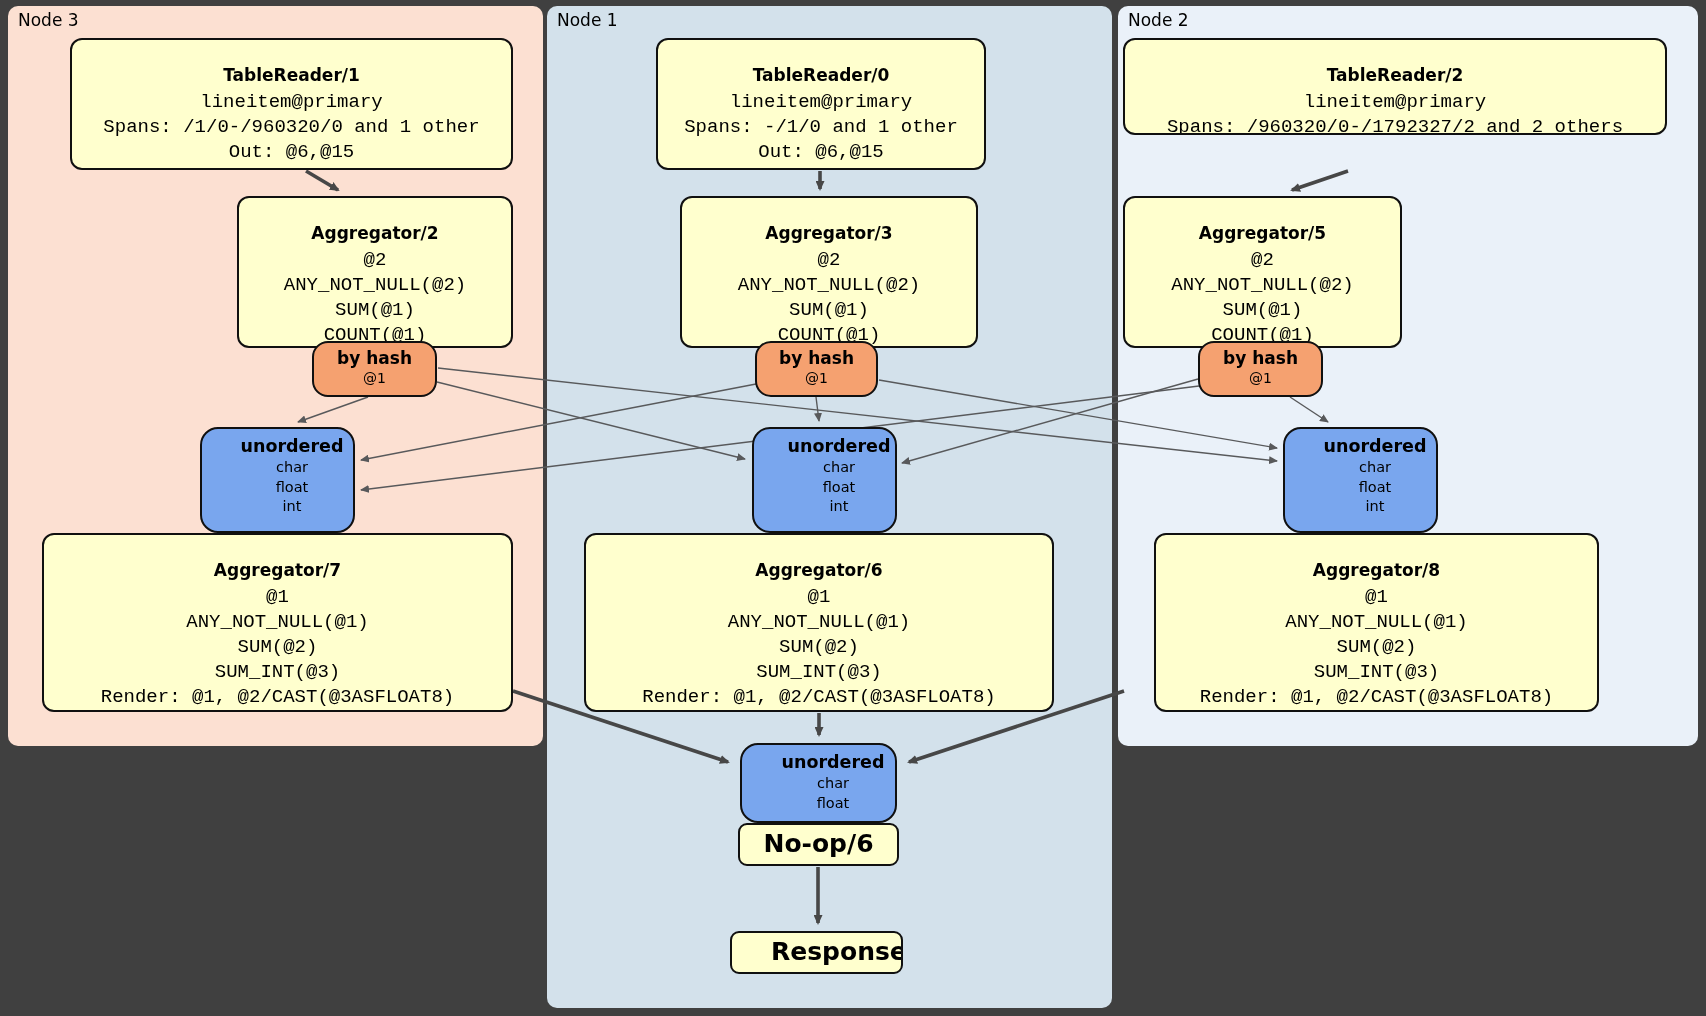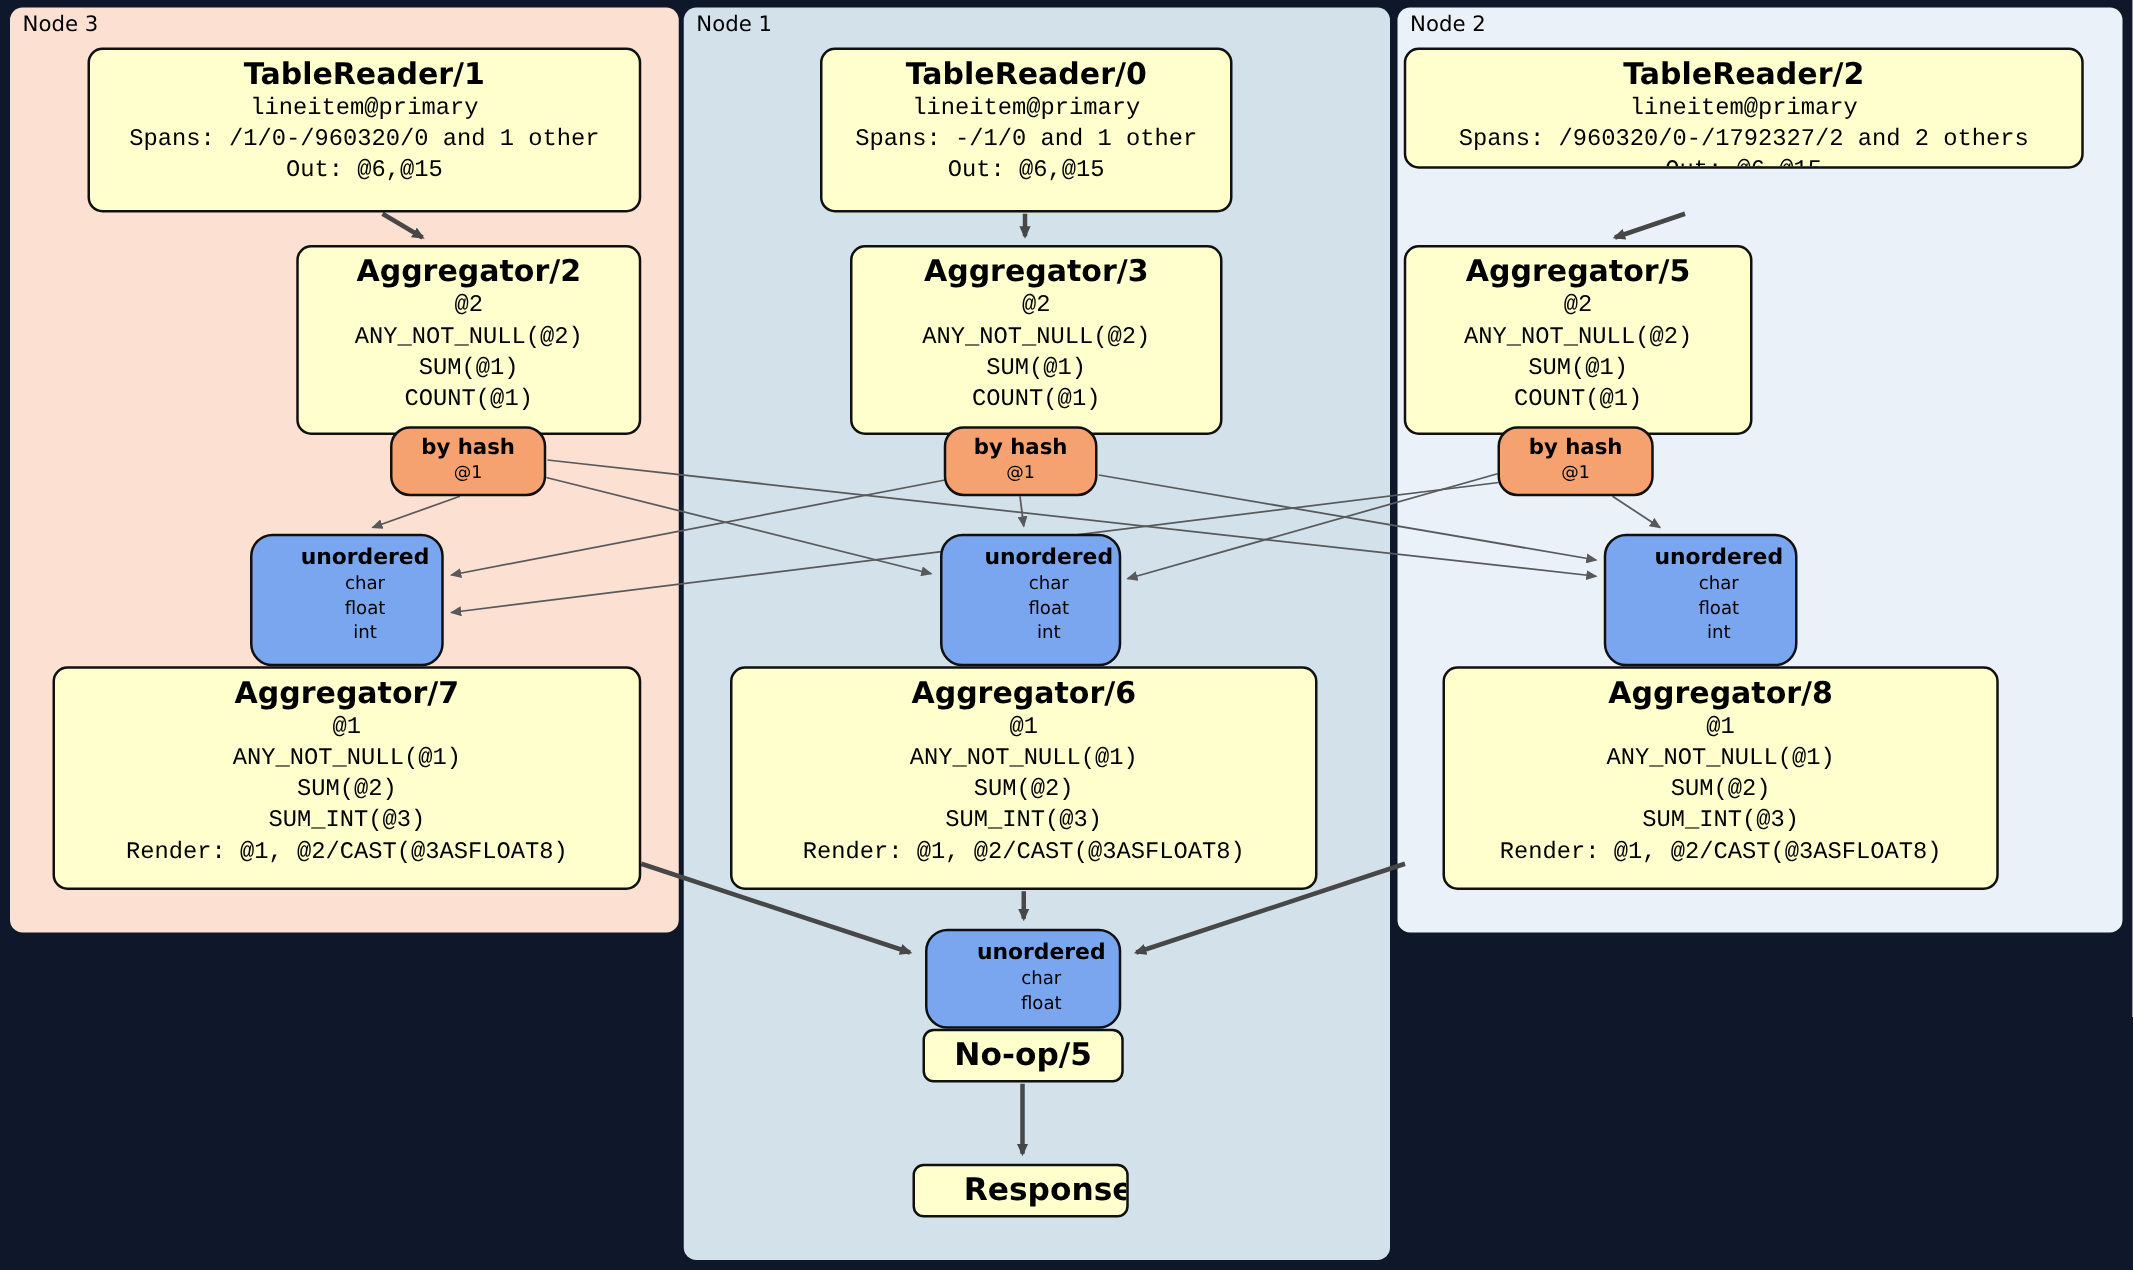--- a/index.html
+++ b/index.html
@@ -1,37 +1,37 @@
 <!DOCTYPE html>
 <html><head>
 <meta charset="utf-8">
 <style>
   html,body{margin:0;padding:0;background:#ffffff;}
   #canvas{
     position:relative;
     width:1706px;height:1016px;
-    background:#0f172a;
+    background:#404040;
     font-family:"DejaVu Sans","Liberation Sans",sans-serif;
     color:#000;
     overflow:hidden;
   }
   .grp{position:absolute;border-radius:10px;}
   .grp-label{position:absolute;left:10px;top:4px;font-size:17px;color:#000;}
   #grp-node3{background:#fce0d2;}
   #grp-node1{background:#d3e1eb;}
   #grp-node2{background:#eaf1f9;}
 
   #edges{position:absolute;left:0;top:0;z-index:5;}
 
   .box{
     position:absolute;z-index:10;
     background:#ffffce;border:2px solid #101010;border-radius:12px;
     text-align:center;box-sizing:border-box;overflow:hidden;
   }
-  .box .t{font-weight:bold;font-size:24px;line-height:30px;padding-top:4px;white-space:nowrap;}
+  .box .t{font-weight:bold;font-size:17px;line-height:30px;padding-top:20px;white-space:nowrap;}
   .box .l{font-size:19px;line-height:25px;white-space:nowrap;font-family:Liberation Mono, monospace;}
 
   .router{
     position:absolute;z-index:12;
     background:#f5a170;border:2px solid #101010;border-radius:16px;
     text-align:center;box-sizing:border-box;
   }
   .router .t{font-weight:bold;font-size:17px;line-height:22px;padding-top:4px;}
   .router .l{font-size:14px;line-height:18px;}
 
@@ -192,19 +192,19 @@
     <div class="l">Render: @1, @2/CAST(@3ASFLOAT8)</div>
   </div>
 
   <div class="sync" style="left:740px;top:743px;width:157px;height:80px;">
     <div class="t">unordered</div>
     <div class="l">char</div>
     <div class="l">float</div>
   </div>
 
   <div class="box pill" style="left:738px;top:823px;width:161px;height:43px;">
-    <div class="t">No-op/5</div>
+    <div class="t">No-op/6</div>
   </div>
   <div class="box pill" style="left:730px;top:931px;width:173px;height:43px;padding-left:39px;">
     <div class="t">Response</div>
   </div>
 
 </div>
 
 </body></html>

